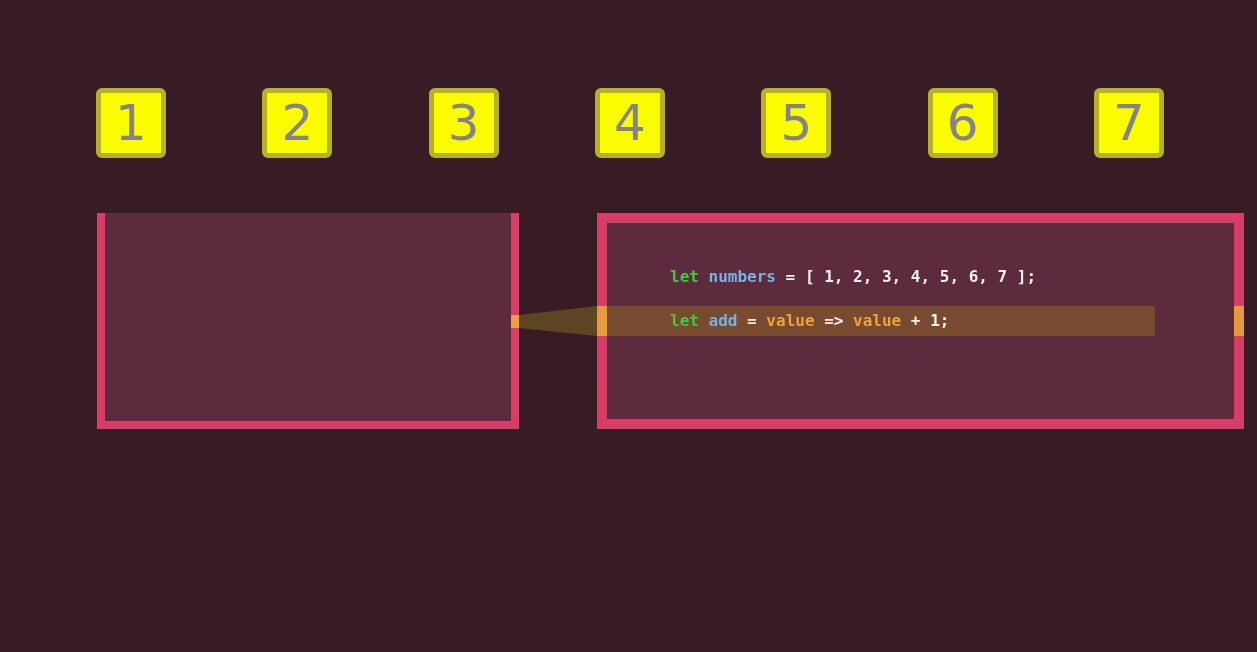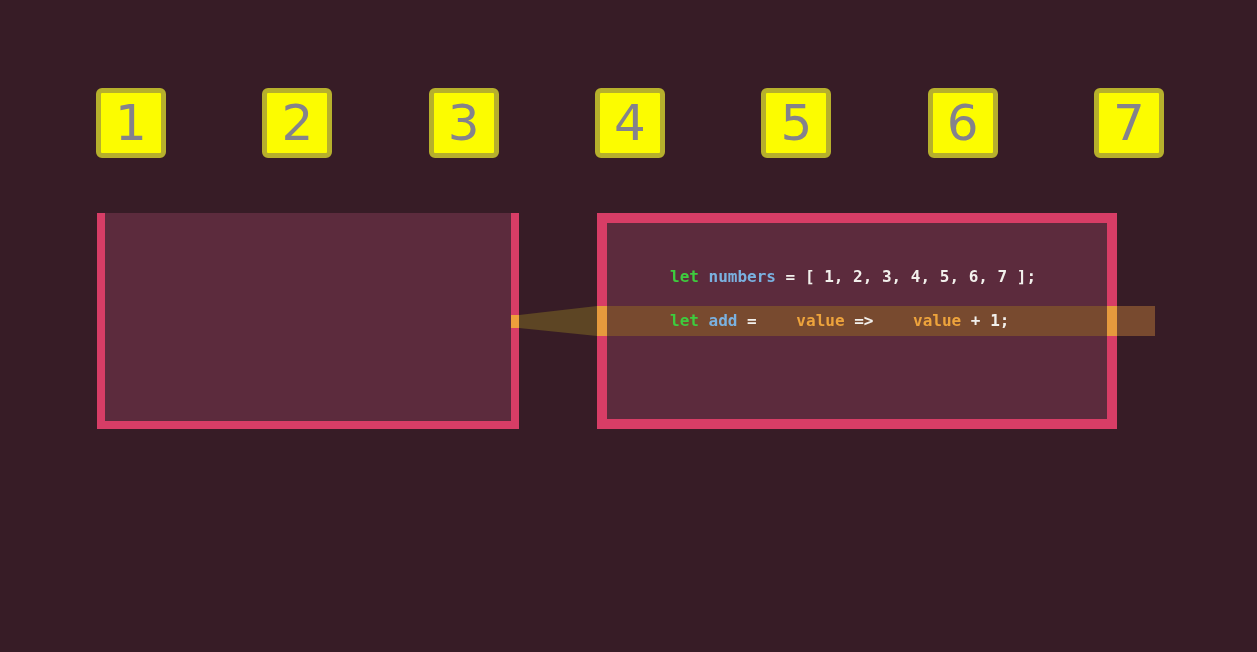--- a/index.html
+++ b/index.html
@@ -75,21 +75,21 @@
     left:519px; top:306px;
     width:78px; height:30px;
     background:var(--beam-olive);
     clip-path:polygon(0 9px, 100% 0, 100% 100%, 0 22px);
   }
   
   .code-panel{
     box-sizing:border-box;
     position:absolute;
     left:597px; top:213px;
-    width:520px; height:216px;
+    width:647px; height:216px;
     background:var(--panel-bg);
     border:10px solid var(--pink);
   }
   .hl-main{
     position:absolute;
     left:0; top:83px;
     width:548px; height:30px;
     background:var(--hl-brown);
   }
   .hl-edge{
@@ -109,21 +109,21 @@
     font-size:16px;
     font-weight:bold;
     white-space:pre;
     z-index:2;
   }
   .code-line-0{top:39px;}
   .code-line-1{top:83px;}
   .code-line-2{top:127px;}
   .tok-keyword{color:var(--code-keyword);}
   .tok-variable{color:var(--code-variable);}
-  .tok-param{color:var(--code-param);margin-left:30px;}
+  .tok-param{color:var(--code-param);}
   .tok-plain{color:var(--code-plain);}
 </style>
 </head>
 <body>
 
 <div class="stage">
 
   <div class="squares-row">
     <div class="num-square">
         <span>1</span>

